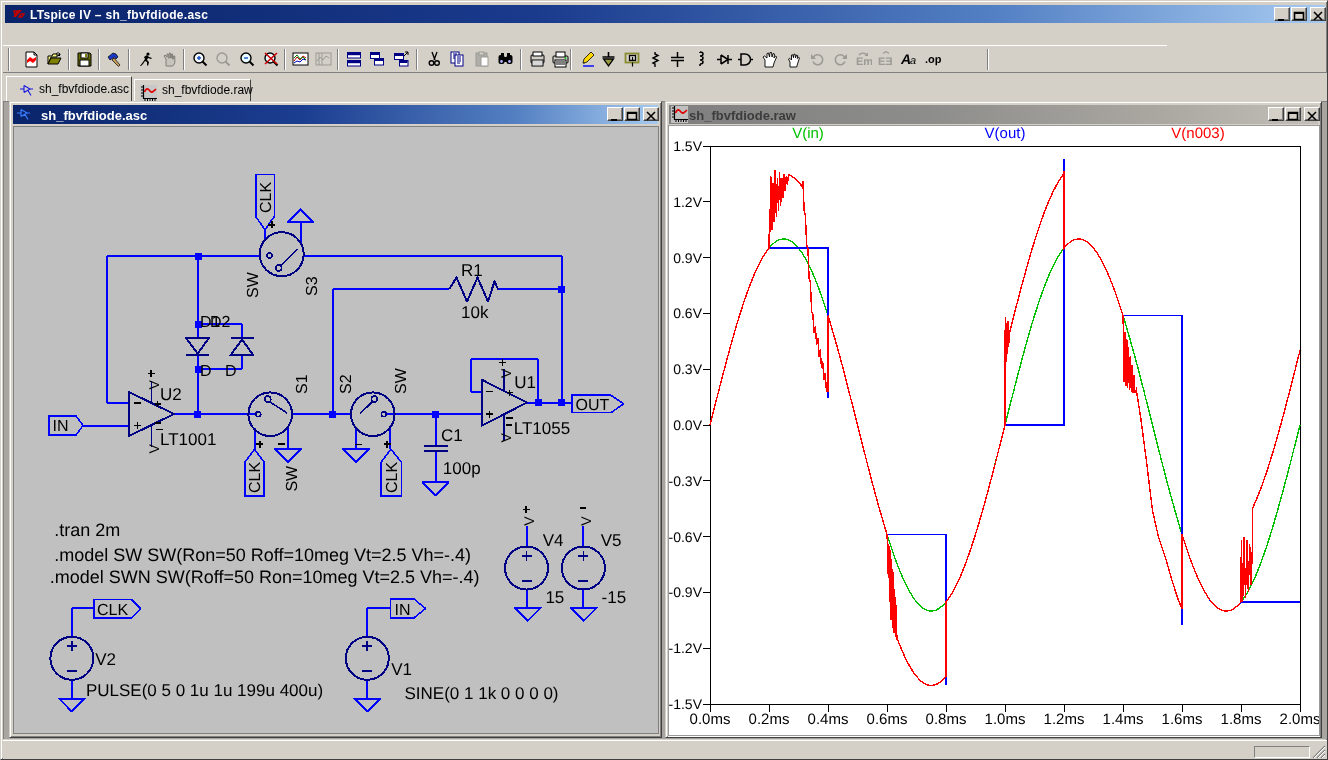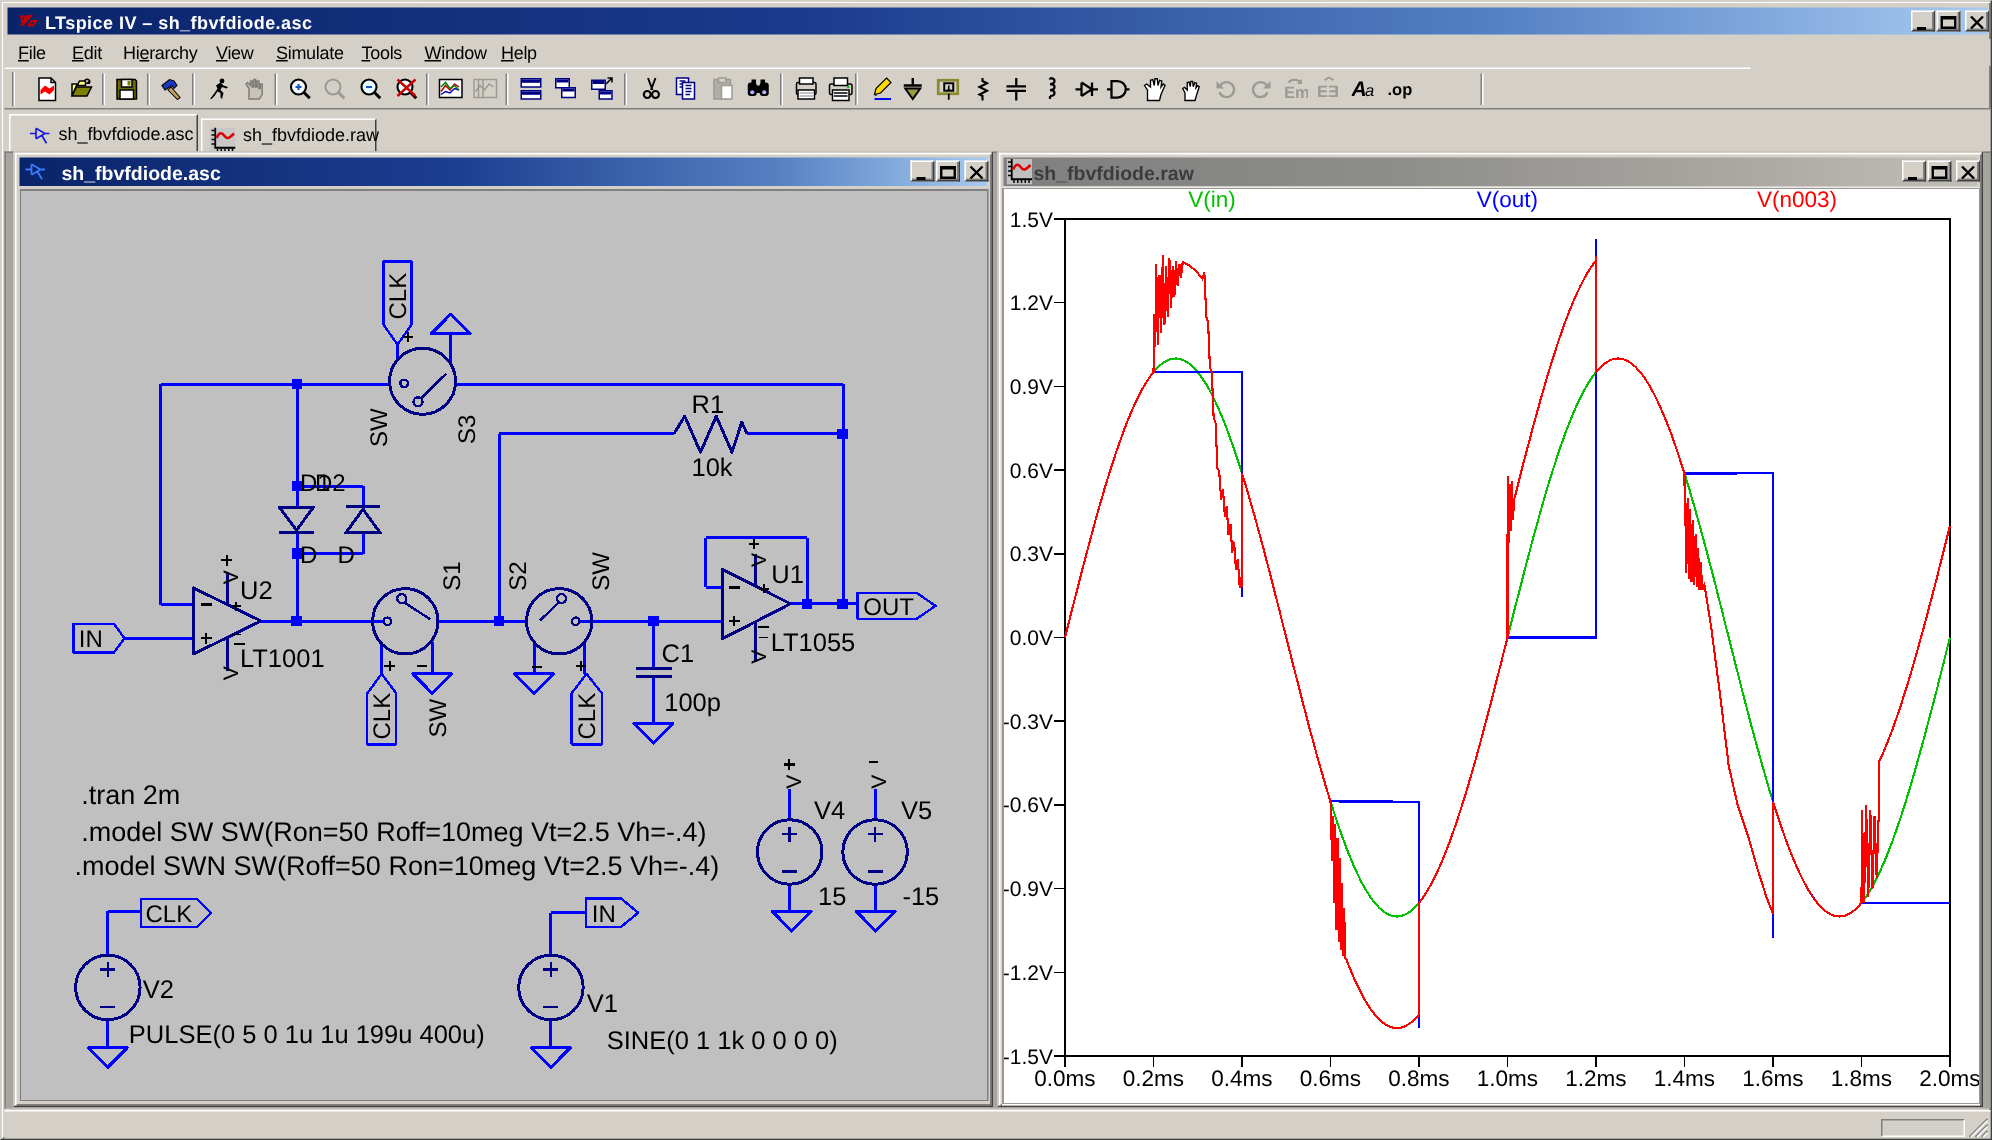--- a/index.html
+++ b/index.html
@@ -39,30 +39,20 @@
  <div class="wbtn" style="left:1269px;top:2px"><svg width="14" height="12" viewBox="0 0 14 12">
           <path d="M3 10h6" stroke="#000" stroke-width="2"></path>
         </svg></div>
       <div class="wbtn" style="left:1286px;top:2px"><svg width="14" height="12" viewBox="0 0 14 12">
           <path d="M2.5 2.5h9v7h-9z" fill="none" stroke="#000" stroke-width="1.6"></path>
           <path d="M2.5 3h9" stroke="#000" stroke-width="2"></path>
         </svg></div>
       <div class="wbtn" style="left:1305px;top:2px"><svg width="14" height="12" viewBox="0 0 14 12">
           <path d="M3 2l8 8M11 2l-8 8" stroke="#000" stroke-width="1.6"></path>
         </svg></div>
-</div>
-<div id="menubar">
-      <span class="mi" style="left:9px"><u>F</u>ile</span>
-<span class="mi" style="left:45px"><u>E</u>dit</span>
-<span class="mi" style="left:79px">Hi<u>e</u>rarchy</span>
-<span class="mi" style="left:141px"><u>V</u>iew</span>
-<span class="mi" style="left:181px"><u>S</u>imulate</span>
-<span class="mi" style="left:238px"><u>T</u>ools</span>
-<span class="mi" style="left:280px"><u>W</u>indow</span>
-<span class="mi" style="left:331px"><u>H</u>elp</span>
 </div>
 <div id="toolbar">
       <div class="tsep" style="left:5px;height:23px;top:2px"></div>
 <svg class="ticon" style="left:19.5px" viewBox="0 0 17 17">
         <path d="M3 1h8l3 3v12H3z" fill="#fff" stroke="#000"></path>
         <path d="M11 1v3h3" fill="none" stroke="#000"></path>
         <path d="M4 9l3-3 3 2 3-2v3l-3 3-3-2-3 2z" fill="red"></path>
       </svg>
 <svg class="ticon" style="left:43.0px" viewBox="0 0 17 17">
         <path d="M2 13V5h4l1-2h4v3H5z" fill="#ffff80" stroke="#000"></path>

